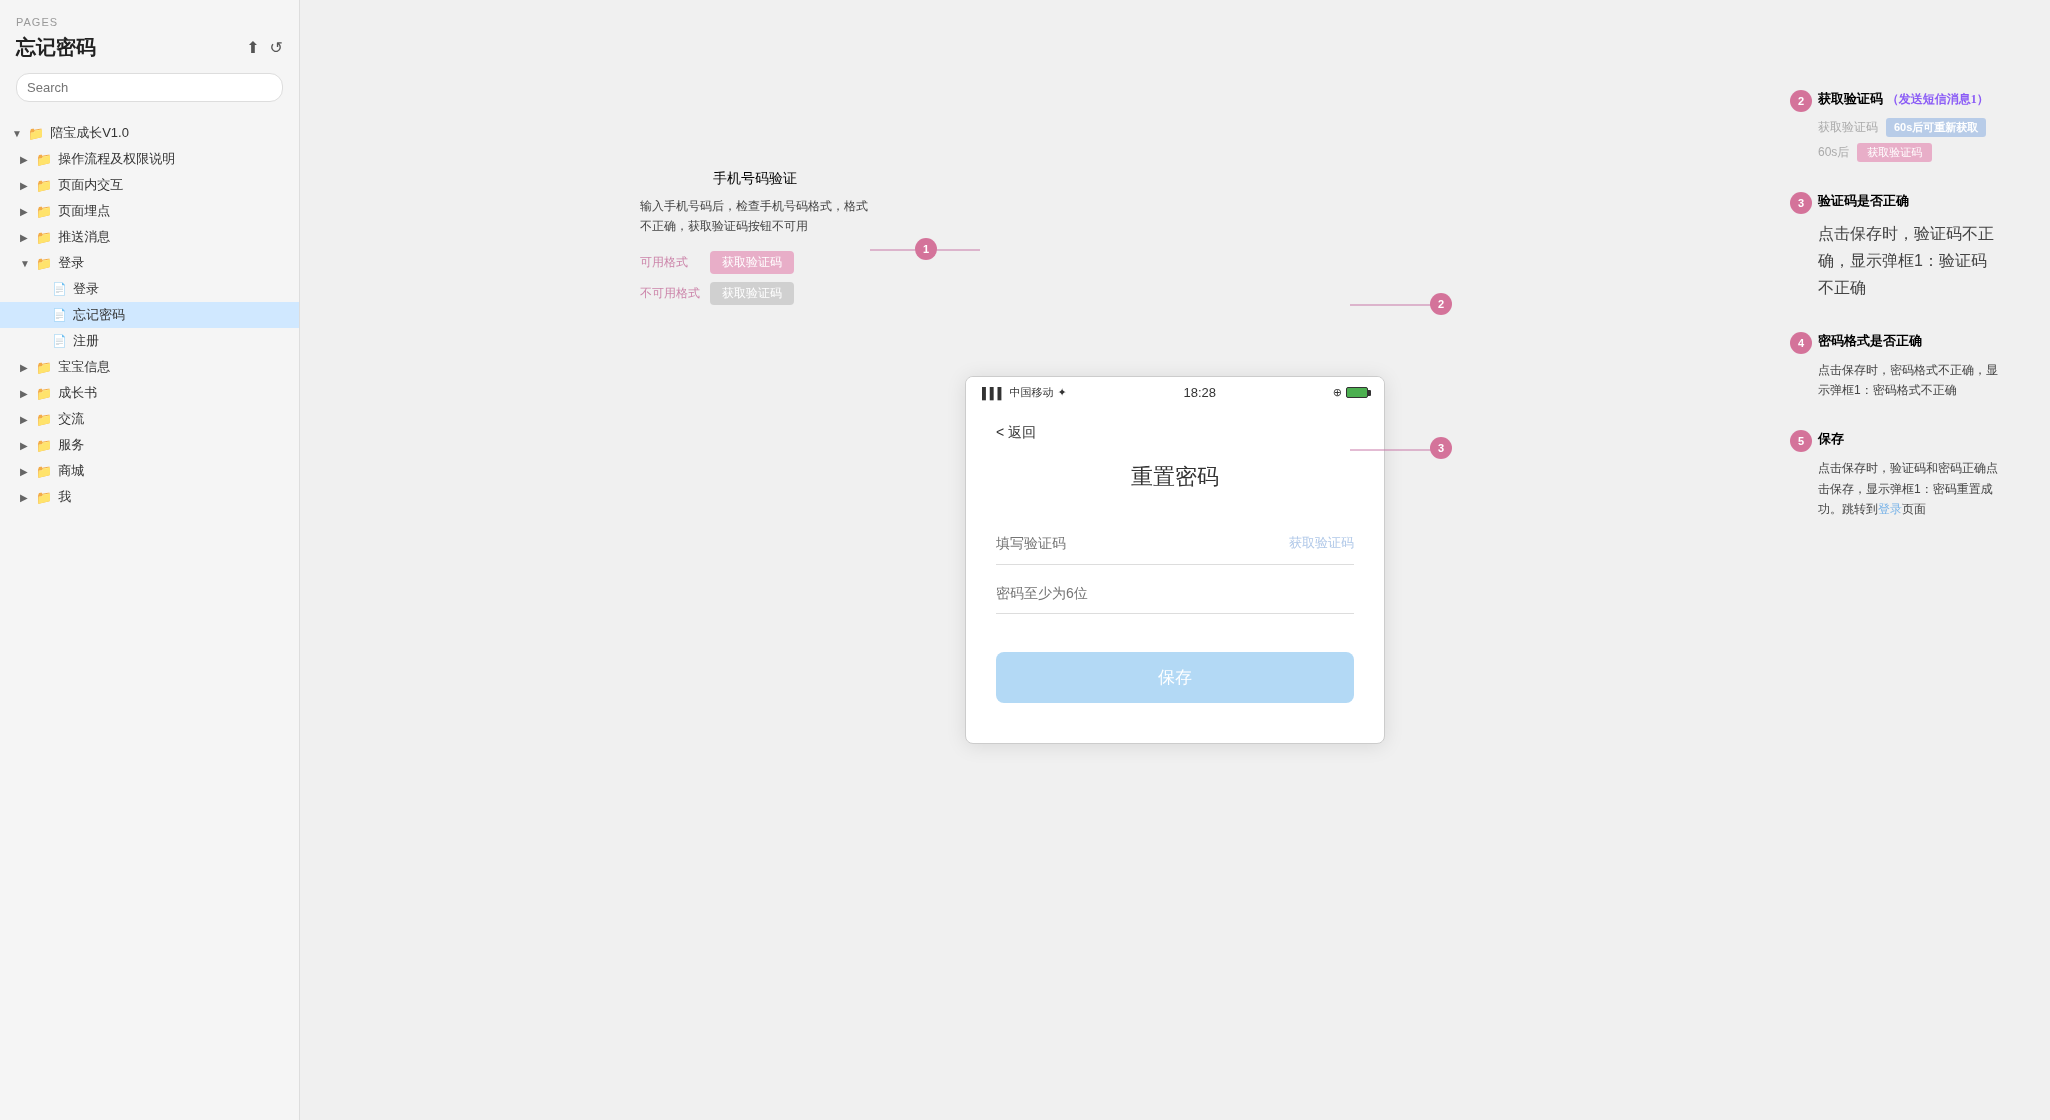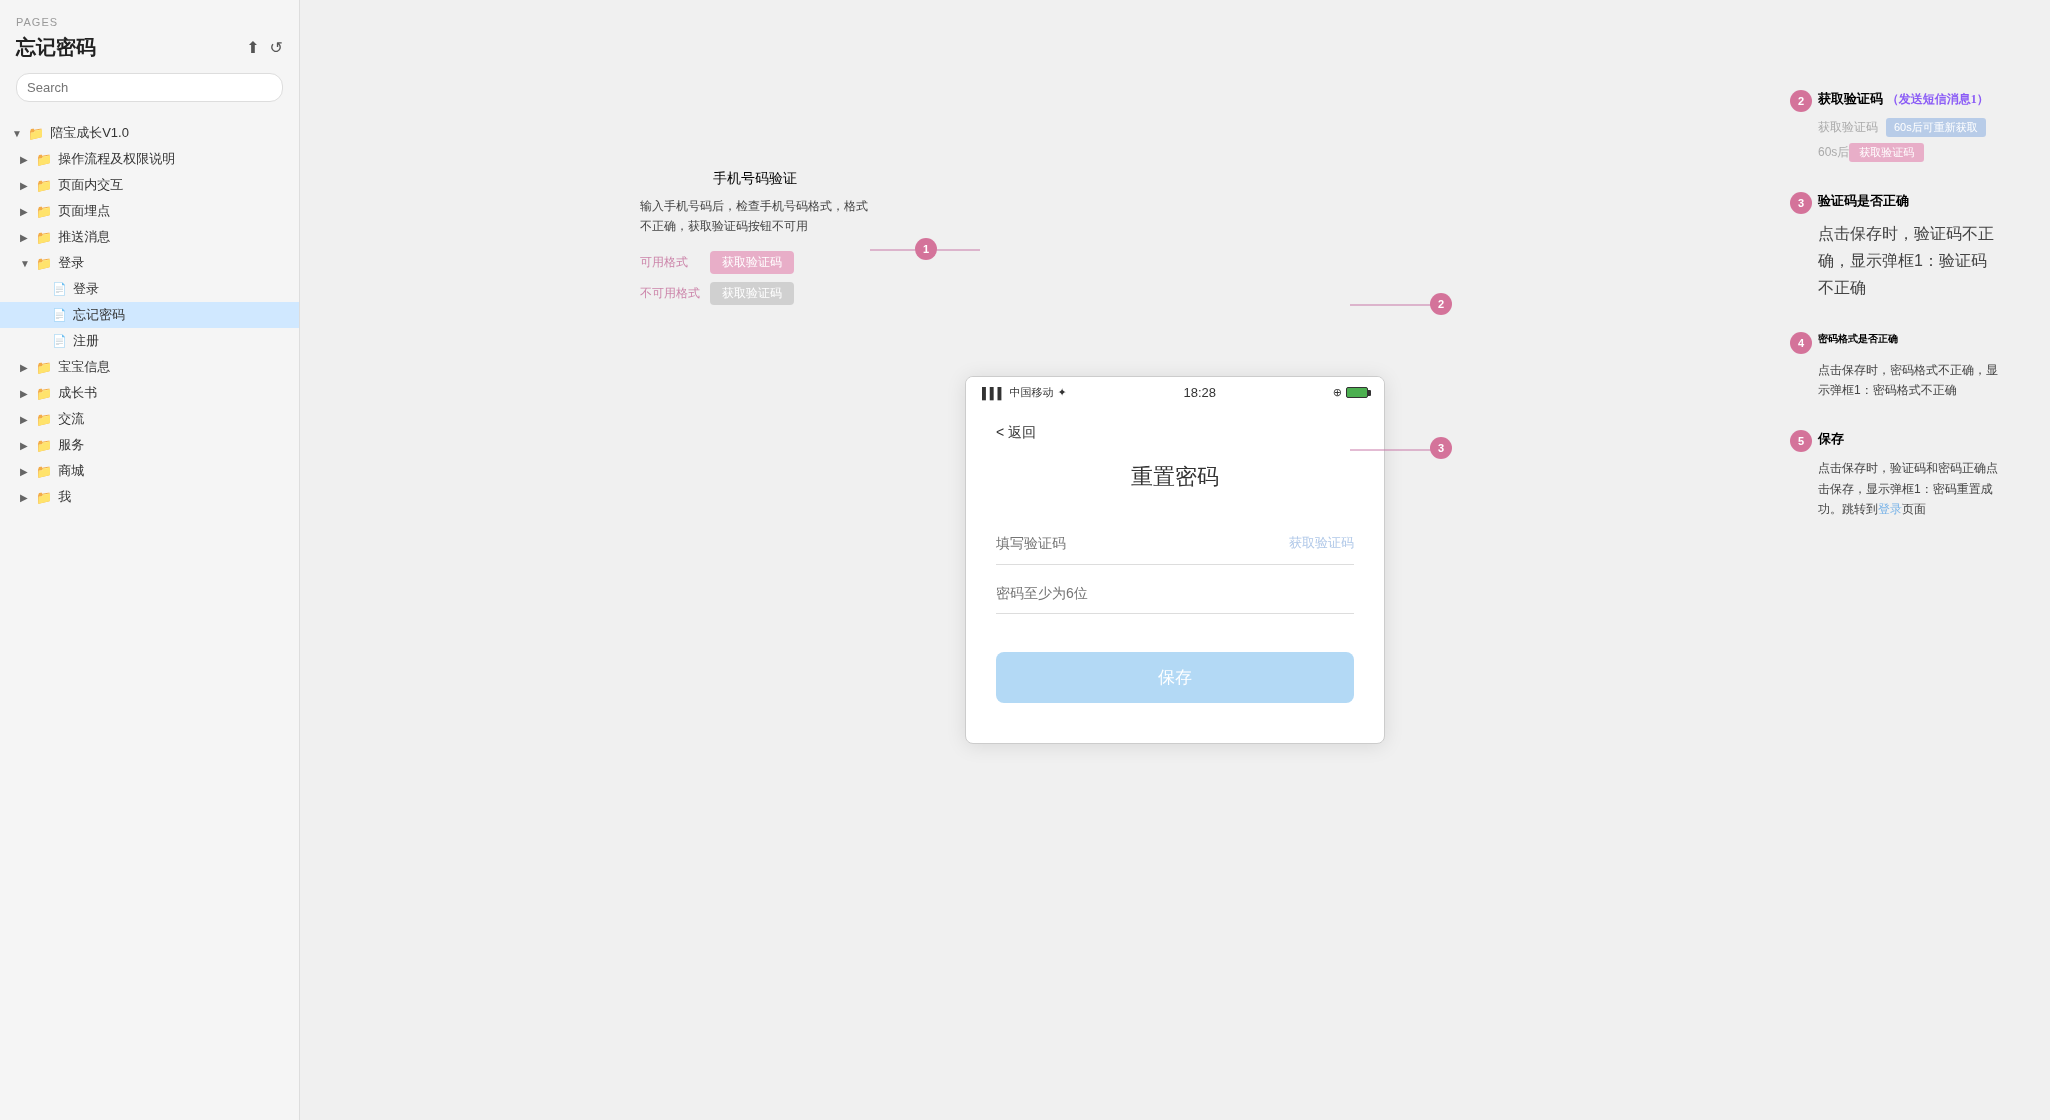--- a/index.html
+++ b/index.html
@@ -184,40 +184,40 @@
 
   <div style="position:absolute; right: 50px; top: 90px; width: 210px; display:flex; flex-direction:column; gap:30px;">
 
     <div>
       <div style="display:flex; align-items:flex-start; gap:6px; margin-bottom:6px;">
         <div style="width:22px; height:22px; border-radius:50%; background:#d4739a; color:#fff; font-size:11px; font-weight:bold; display:flex; align-items:center; justify-content:center; flex-shrink:0;">2</div>
         <div style="font-size:13px; font-weight:600;">获取验证码 <span style="color:#8b5cf6; font-size:12px;font-family:Liberation Serif, serif;">（发送短信消息1）</span></div>
       </div>
       <div style="display:flex; align-items:center; gap:8px; margin-bottom:6px; padding-left:28px;">
         <span style="font-size:12px; color:#aaa;">获取验证码</span>
-        <span style="background:#b8cce8; color:#fff; padding:2px 8px; border-radius:3px; font-size:11px; white-space:nowrap;">60s后可重新获取</span>
-      </div>
-      <div style="display:flex; align-items:center; padding-left:28px;">
+        <span style="background:#b8cce8; color:#fff; padding:2px 8px; border-radius:3px; font-size:11px; white-space:nowrap;font-weight:bold;">60s后可重新获取</span>
+      </div>
+      <div style="display:flex; align-items:center; gap:8px; padding-left:28px;">
         <span style="font-size:12px; color:#aaa;">60s后</span>
         <span style="background:#e8aec8; color:#fff; padding:2px 10px; border-radius:3px; font-size:11px;">获取验证码</span>
       </div>
     </div>
 
     <div>
       <div style="display:flex; align-items:flex-start; gap:6px; margin-bottom:6px;">
         <div style="width:22px; height:22px; border-radius:50%; background:#d4739a; color:#fff; font-size:11px; font-weight:bold; display:flex; align-items:center; justify-content:center; flex-shrink:0;">3</div>
         <div style="font-size:13px; font-weight:600;">验证码是否正确</div>
       </div>
       <div style="font-size:16px; color:#444; line-height:1.7; padding-left:28px;">点击保存时，验证码不正确，显示弹框1：验证码不正确</div>
     </div>
 
     <div>
       <div style="display:flex; align-items:flex-start; gap:6px; margin-bottom:6px;">
         <div style="width:22px; height:22px; border-radius:50%; background:#d4739a; color:#fff; font-size:11px; font-weight:bold; display:flex; align-items:center; justify-content:center; flex-shrink:0;">4</div>
-        <div style="font-size:10px; font-weight:600;">密码格式是否正确</div>
+        <div style="font-size:13px; font-weight:600;">密码格式是否正确</div>
       </div>
       <div style="font-size:12px; color:#444; line-height:1.7; padding-left:28px;">点击保存时，密码格式不正确，显示弹框1：密码格式不正确</div>
     </div>
 
     <div>
       <div style="display:flex; align-items:flex-start; gap:6px; margin-bottom:6px;">
         <div style="width:22px; height:22px; border-radius:50%; background:#d4739a; color:#fff; font-size:11px; font-weight:bold; display:flex; align-items:center; justify-content:center; flex-shrink:0;">5</div>
         <div style="font-size:13px; font-weight:600;">保存</div>
       </div>
       <div style="font-size:12px; color:#444; line-height:1.7; padding-left:28px;">点击保存时，验证码和密码正确点击保存，显示弹框1：密码重置成功。跳转到<span style="color:#7ab4e8; cursor:pointer;">登录</span>页面</div>

